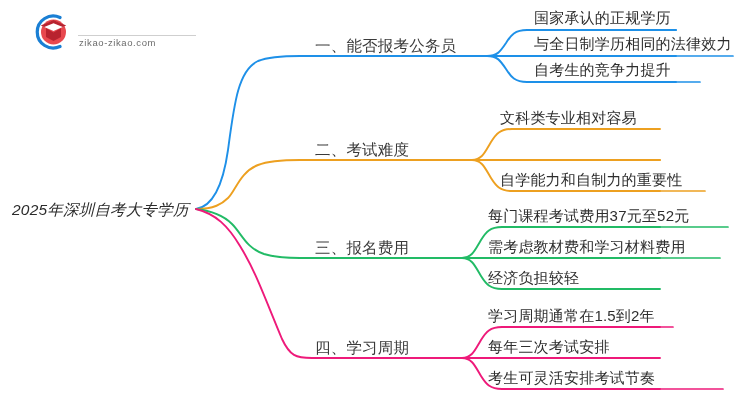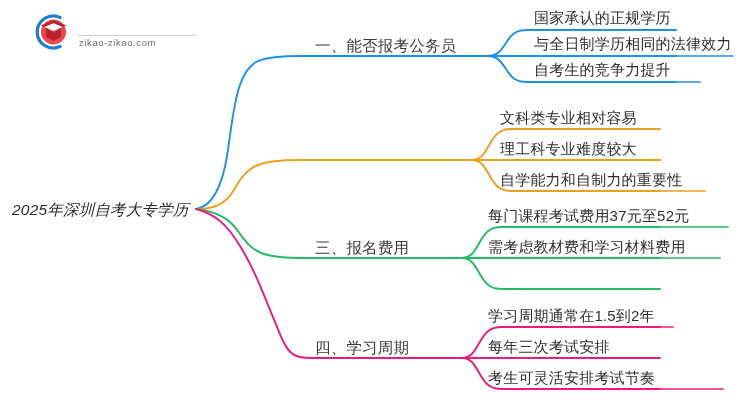--- a/index.html
+++ b/index.html
@@ -172,26 +172,27 @@
     </g>
   </svg>
 
   <div class="node-label root-label" style="left:12px; top:202px;font-style:italic;">2025年深圳自考大专学历</div>
 
   <div class="node-label branch-label" style="left:315px; top:38px;">一、能否报考公务员</div>
   <div class="node-label leaf-label" style="left:534px; top:10px;">国家承认的正规学历</div>
   <div class="node-label leaf-label" style="left:534px; top:36px;">与全日制学历相同的法律效力</div>
   <div class="node-label leaf-label" style="left:534px; top:62px;">自考生的竞争力提升</div>
 
+  <div class="node-label branch-label" style="left:315px; top:142px;">二、考试难度</div>
   <div class="node-label leaf-label" style="left:500px; top:110px;">文科类专业相对容易</div>
-  <div class="node-label leaf-label" style="left:500px; top:141px;">理工科专业难度较大</div>
   <div class="node-label leaf-label" style="left:500px; top:172px;">自学能力和自制力的重要性</div>
 
   <div class="node-label branch-label" style="left:315px; top:240px;">三、报名费用</div>
   <div class="node-label leaf-label" style="left:488px; top:208px;">每门课程考试费用37元至52元</div>
   <div class="node-label leaf-label" style="left:488px; top:239px;">需考虑教材费和学习材料费用</div>
+  <div class="node-label leaf-label" style="left:488px; top:270px;">经济负担较轻</div>
 
   <div class="node-label branch-label" style="left:315px; top:340px;">四、学习周期</div>
   <div class="node-label leaf-label" style="left:488px; top:308px;text-align:right;">学习周期通常在1.5到2年</div>
   <div class="node-label leaf-label" style="left:488px; top:339px;">每年三次考试安排</div>
   <div class="node-label leaf-label" style="left:488px; top:370px;">考生可灵活安排考试节奏</div>
 
 </div>
 
 </body></html>

